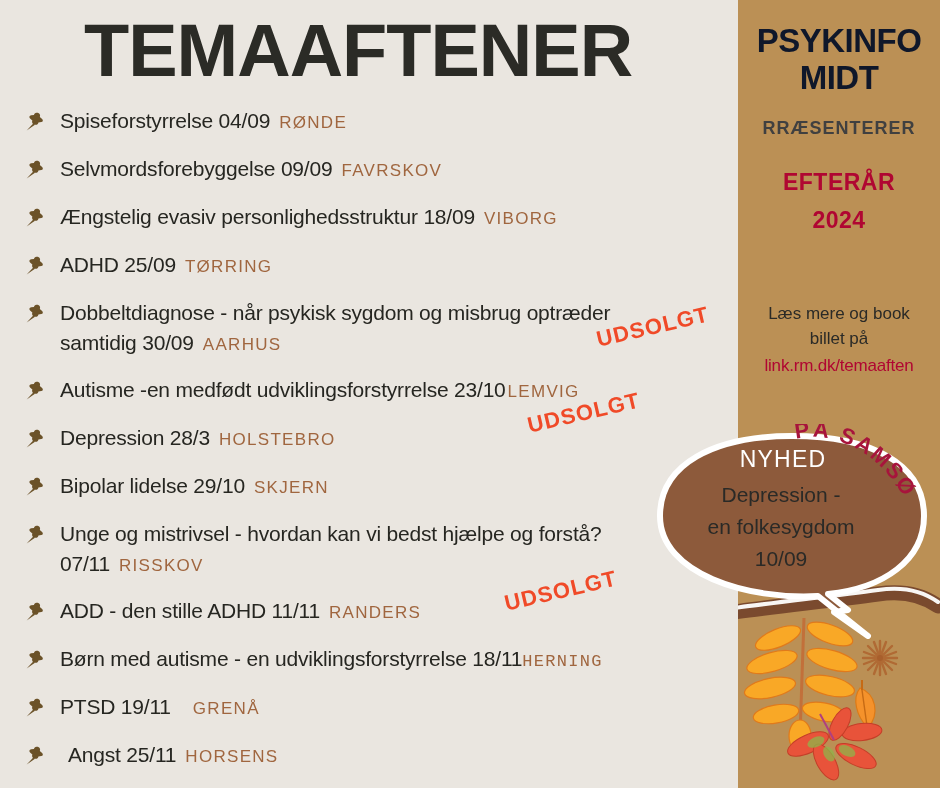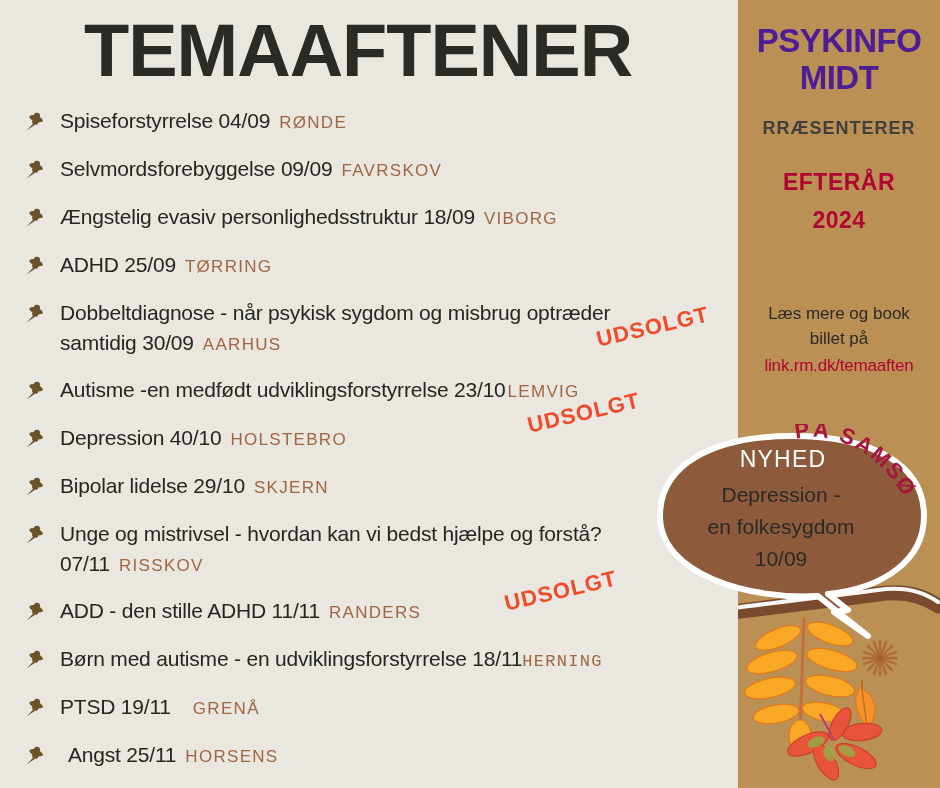--- a/index.html
+++ b/index.html
@@ -18,21 +18,21 @@
 
   
   .sidebar{
     position:absolute;right:0;top:0;width:202px;height:788px;
     background:#bb9055;
     text-align:center;
     overflow:hidden;
   }
   .brand{
     margin-top:22px;
-    color:#4c1d95;
+    color:#0f172a;
     font-weight:bold;
     font-size:33px;
     line-height:37px;
     letter-spacing:-0.5px;
   }
   .presents{
     margin-top:22px;
     color:#404040;
     font-size:18px;
     font-weight:bold;
@@ -315,21 +315,21 @@
 
     <div class="row">
       <span class="pin">
         <svg width="26" height="26" viewBox="0 0 26 26">
             <g fill="#6b5228" transform="rotate(18 13 13)">
               <path d="M12.5 2.5 c2.4 0 3.4 1.6 3.2 3.2 l2.8 1.2 c1.6 .7 1.7 2.6 .2 3.3 l-2.6 1.2 c.2 1.7-.8 3.3-3.2 3.3 -2.4 0-3.4-1.6-3.2-3.3 L6.9 10.2 C5.4 9.5 5.3 7.6 6.9 6.9 L9.5 5.7 C9.3 4.1 10.1 2.5 12.5 2.5 Z"></path>
               <path d="M11.6 13.6 L7.4 22.8 L13.5 14.6 Z"></path>
             </g>
           </svg>
       </span>
-      <span class="rowtext"><span>Depression 40/10</span><span class="city">HOLSTEBRO</span></span>
+      <span class="rowtext"><span>Depression 28/3</span><span class="city">HOLSTEBRO</span></span>
     </div>
 
     <div class="row">
       <span class="pin">
         <svg width="26" height="26" viewBox="0 0 26 26">
             <g fill="#6b5228" transform="rotate(18 13 13)">
               <path d="M12.5 2.5 c2.4 0 3.4 1.6 3.2 3.2 l2.8 1.2 c1.6 .7 1.7 2.6 .2 3.3 l-2.6 1.2 c.2 1.7-.8 3.3-3.2 3.3 -2.4 0-3.4-1.6-3.2-3.3 L6.9 10.2 C5.4 9.5 5.3 7.6 6.9 6.9 L9.5 5.7 C9.3 4.1 10.1 2.5 12.5 2.5 Z"></path>
               <path d="M11.6 13.6 L7.4 22.8 L13.5 14.6 Z"></path>
             </g>
           </svg>

